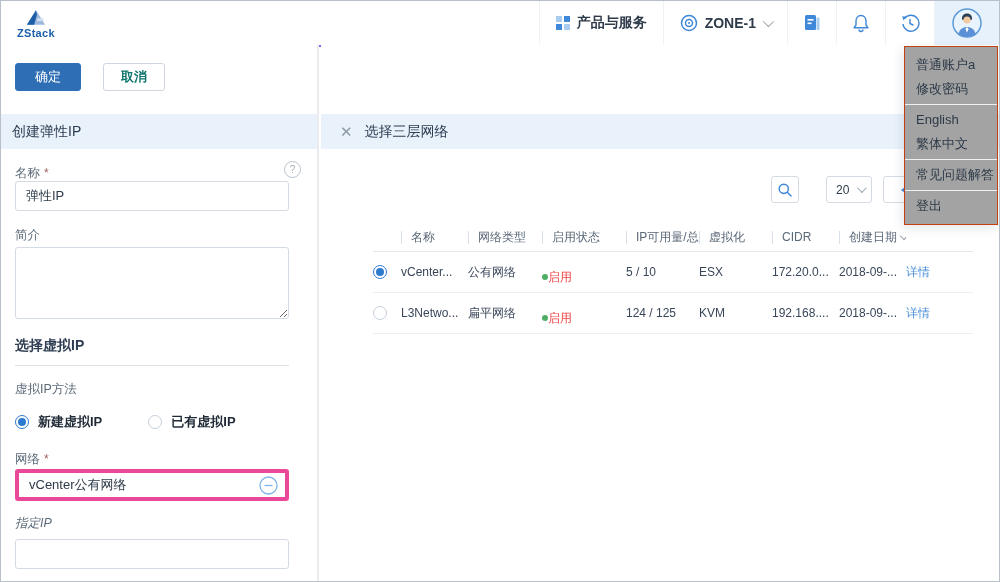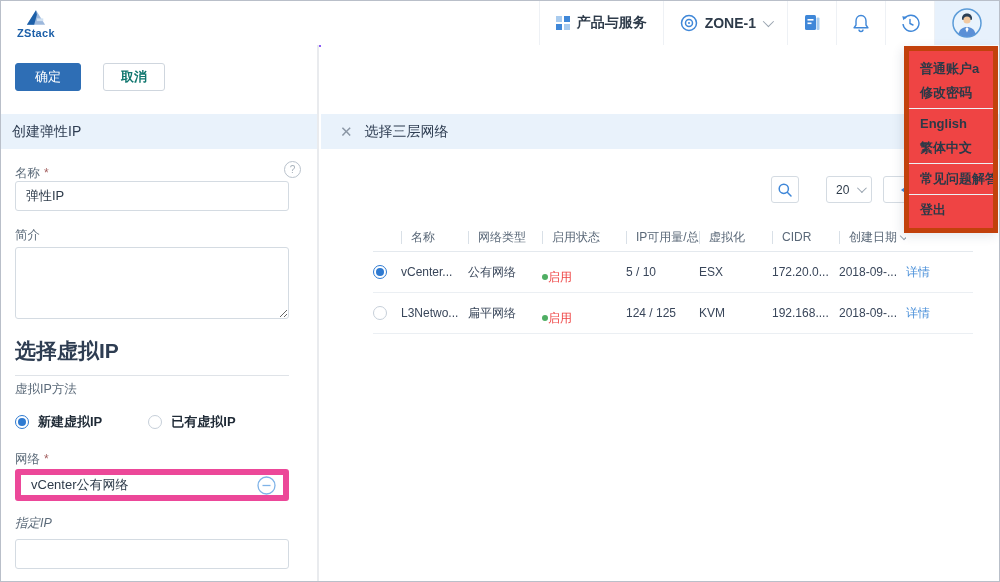--- a/index.html
+++ b/index.html
@@ -19,23 +19,23 @@
   .hitem.icon-only{padding:0 14px;}
   .hitem.avatar-cell{background:#e7f1fc;padding:0 17px;}
   .chev{width:7px;height:7px;border-right:1.5px solid #98a3af;border-bottom:1.5px solid #98a3af;
         transform:rotate(45deg) translateY(-2px);display:inline-block;}
   .gicon{display:inline-grid;grid-template-columns:6px 6px;grid-template-rows:6px 6px;gap:2px;}
   .gicon i{display:block;}
   .gicon .lt{background:#a9cbee;}
   .gicon .dk{background:#3f87d8;}
 
   
-  .user-menu{position:absolute;left:903px;top:45px;width:94px;background:#ef4444;
-             border:5px solid #c2410c;box-shadow:-2px 3px 10px rgba(40,60,90,.12);
-             padding:6px 0;z-index:50;box-sizing:border-box;font-weight:bold;}
+  .user-menu{position:absolute;left:903px;top:45px;width:94px;background:#a3a3a3;
+             border:1px solid #c2410c;box-shadow:-2px 3px 10px rgba(40,60,90,.12);
+             padding:6px 0;z-index:50;box-sizing:border-box;}
   .mi{height:24px;line-height:24px;padding:0 11px;font-size:13px;color:#2c3947;cursor:pointer;
       white-space:nowrap;overflow:hidden;}
   .mdiv{height:1px;background:#eef1f4;margin:3px 0;}
 
   
   .left-panel{position:absolute;top:44px;left:0;width:318px;bottom:0;background:#fff;
               border-right:2px solid #e9ebee;box-sizing:border-box;}
   .btn-row{position:absolute;top:18px;left:14px;display:flex;gap:22px;}
   .btn{font-size:13px;height:28px;border-radius:3px;cursor:pointer;
        font-family:inherit;text-align:right;}
@@ -45,31 +45,31 @@
                line-height:35px;padding-left:11px;font-size:14px;color:#2e3d52;}
   .lbl{font-size:12.5px;color:#5c6b7a;}
   .req{color:#a35f5f;font-size:12px;margin-left:4px;}
   .frow{position:absolute;left:14px;right:16px;}
   .inp{width:274px;height:30px;box-sizing:border-box;border:1px solid #d4dbe2;border-radius:3px;
        padding:0 10px;font-size:13px;color:#2e3b4a;font-family:inherit;outline:none;}
   .qicon{position:absolute;right:0;top:-2px;width:15px;height:15px;border:1px solid #b9c2cc;
          border-radius:50%;color:#a6b0ba;font-size:10px;line-height:15px;text-align:center;cursor:pointer;}
   .ta{width:274px;height:72px;box-sizing:border-box;border:1px solid #d4dbe2;border-radius:3px;
       padding:6px 10px;font-size:13px;font-family:inherit;resize:both;outline:none;}
-  .sect{font-size:21px;font-weight:bold;color:#2e3d52;border-bottom:1px solid #dfe3e8;
+  .sect{font-size:14px;font-weight:bold;color:#2e3d52;border-bottom:1px solid #dfe3e8;
         padding-bottom:10px;width:274px;}
   .radio{width:14px;height:14px;border:1px solid #c6cfd9;border-radius:50%;display:inline-block;
          position:relative;box-sizing:border-box;background:#fff;vertical-align:middle;}
   .radio.sel{border-color:#2e7ad1;}
   .radio.sel::after{content:"";position:absolute;left:2px;top:2px;width:8px;height:8px;
                     border-radius:50%;background:#2e7ad1;}
   .radio-row{display:flex;gap:46px;align-items:center;}
   .radio-row label{display:flex;gap:9px;align-items:center;font-size:13px;font-weight:bold;
                    color:#1f2a36;cursor:pointer;}
-  .net-input{width:274px;height:32px;box-sizing:border-box;border:6px solid #ec4899;border-radius:3px;
+  .net-input{width:274px;height:32px;box-sizing:border-box;border:4px solid #ec4899;border-radius:3px;
              display:flex;align-items:center;justify-content:space-between;padding:0 7px 0 10px;
              font-size:13px;color:#2e3b4a;cursor:pointer;background:#fff;}
 
   
   .right-panel{position:absolute;top:44px;left:320px;right:0;bottom:0;background:#fff;}
   .rp-title{position:absolute;top:69px;left:0;right:0;height:35px;background:#e9f2fb;
             display:flex;align-items:center;font-size:14px;color:#2e3d52;}
   .xicon{margin:0 12px 0 19px;color:#8b97a5;font-size:15px;cursor:pointer;line-height:1;}
   .tools{position:absolute;top:131px;left:0;right:0;height:27px;}
   .tool-btn{position:absolute;height:27px;box-sizing:border-box;border:1px solid #d4dbe2;

